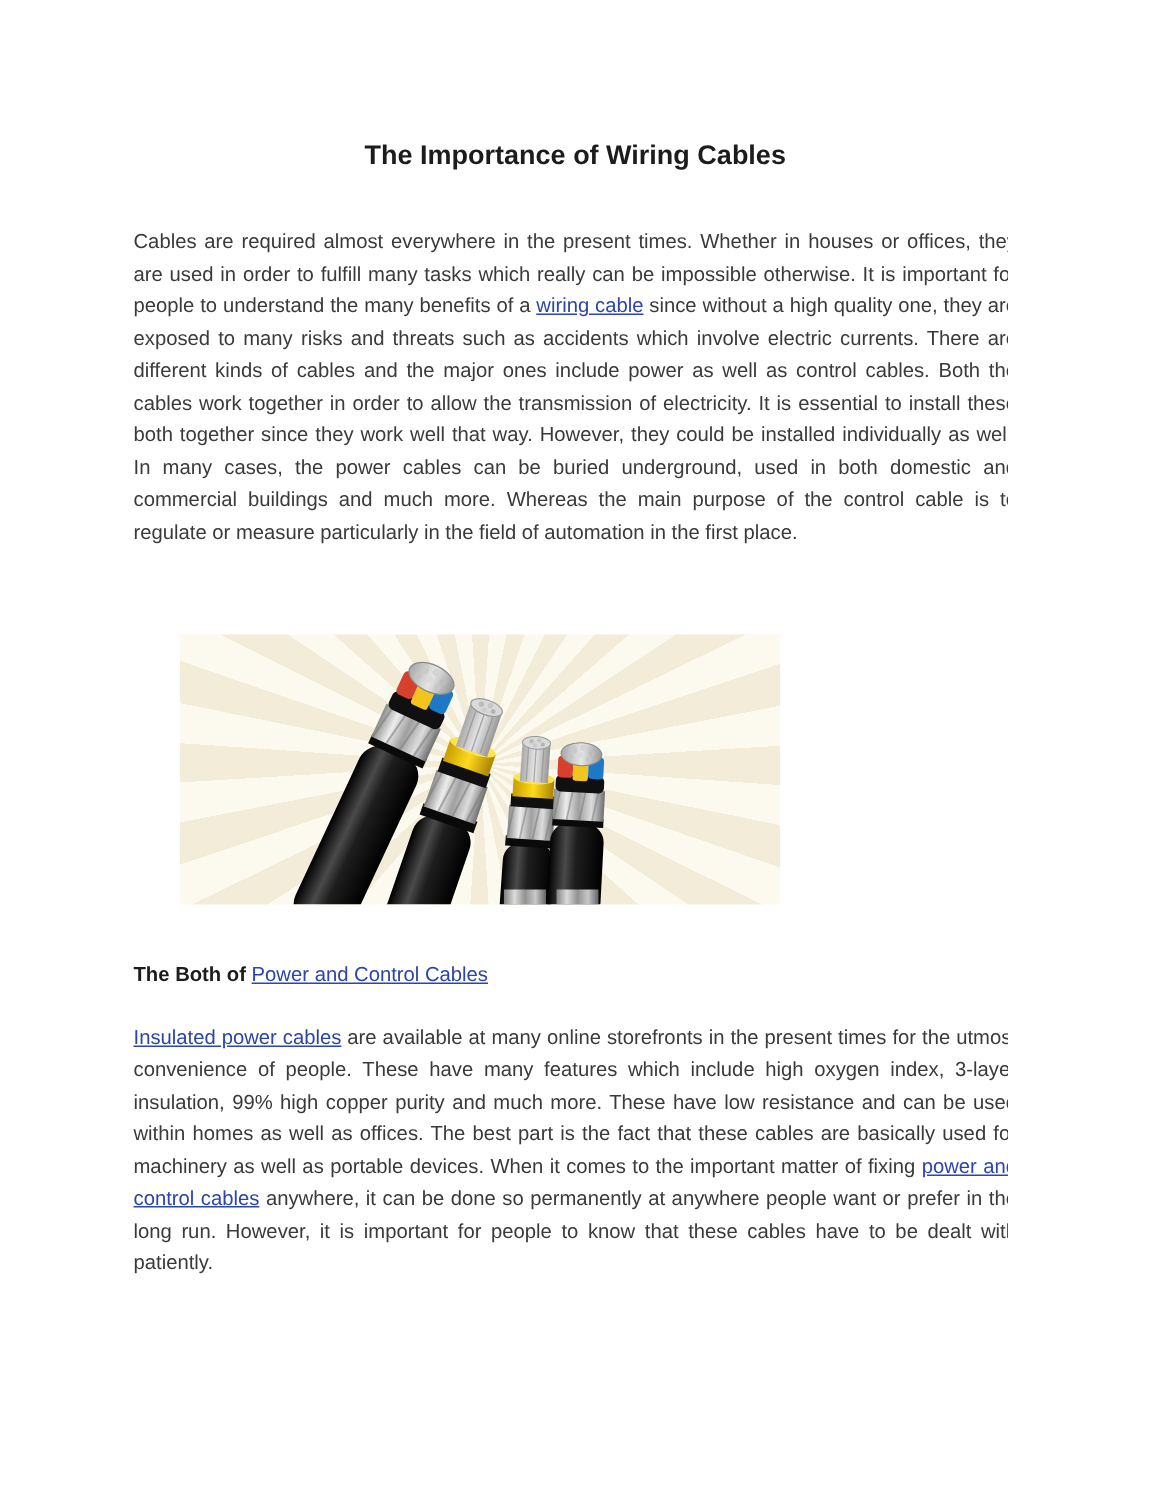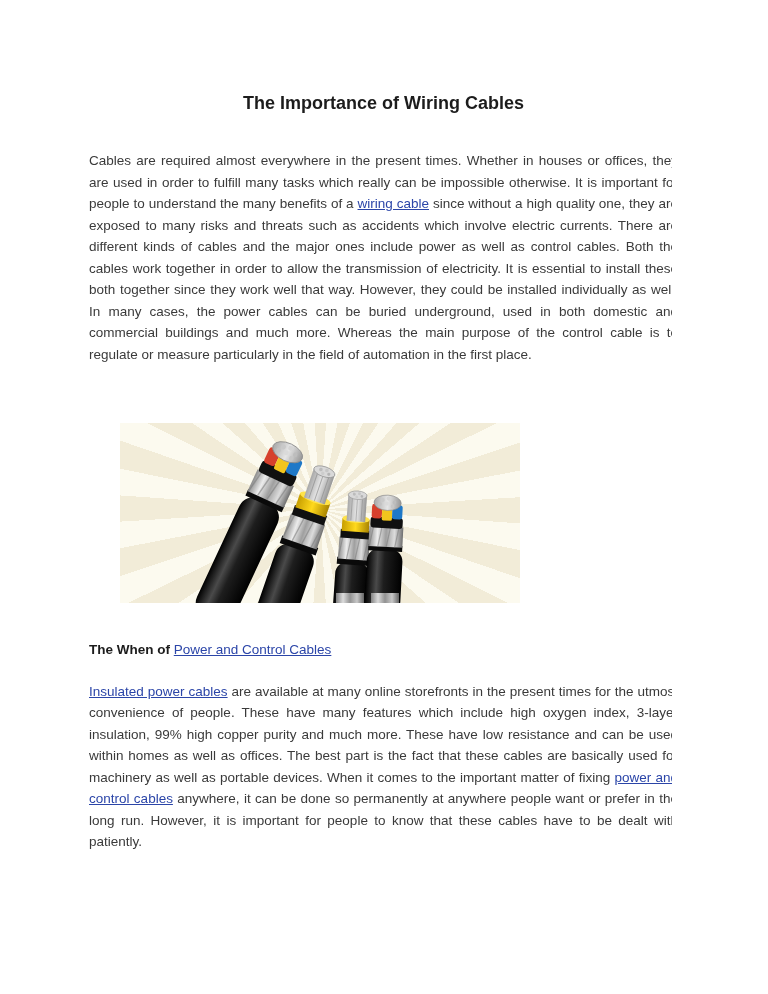--- a/index.html
+++ b/index.html
@@ -135,18 +135,18 @@
 
         <use href="#cableMulti" transform="translate(171,22) rotate(25)"></use>
         <use href="#cableSingle" transform="translate(206,44) rotate(19)"></use>
         <use href="#cableSingle" transform="translate(238,68) rotate(4) scale(0.85)"></use>
         <use href="#cableMulti" transform="translate(268,73) rotate(3) scale(0.85)"></use>
         <rect x="216" y="170" width="28" height="10" fill="url(#gArmor)" opacity="0.9"></rect>
         <rect x="251" y="170" width="28" height="10" fill="url(#gArmor)" opacity="0.9"></rect>
       </svg>
     </div>
 
-    <p class="section-heading"><span class="bold">The When of </span><a class="doc-link" href="#">Power and Control Cables</a></p>
+    <p class="section-heading"><span class="bold">The Both of </span><a class="doc-link" href="#">Power and Control Cables</a></p>
 
     <p class="body-text" id="para2"><a class="doc-link" href="#">Insulated power cables</a><span> are available at many online storefronts in the present times for the utmost convenience of people. These have many features which include high oxygen index, 3-layer insulation, 99% high copper purity and much more. These have low resistance and can be used within homes as well as offices. The best part is the fact that these cables are basically used for machinery as well as portable devices. When it comes to the important matter of fixing </span><a class="doc-link" href="#">power and control cables</a><span> anywhere, it can be done so permanently at anywhere people want or prefer in the long run. However, it is important for people to know that these cables have to be dealt with patiently.</span></p>
 
   </div>
 </div>
 
 </body></html>

